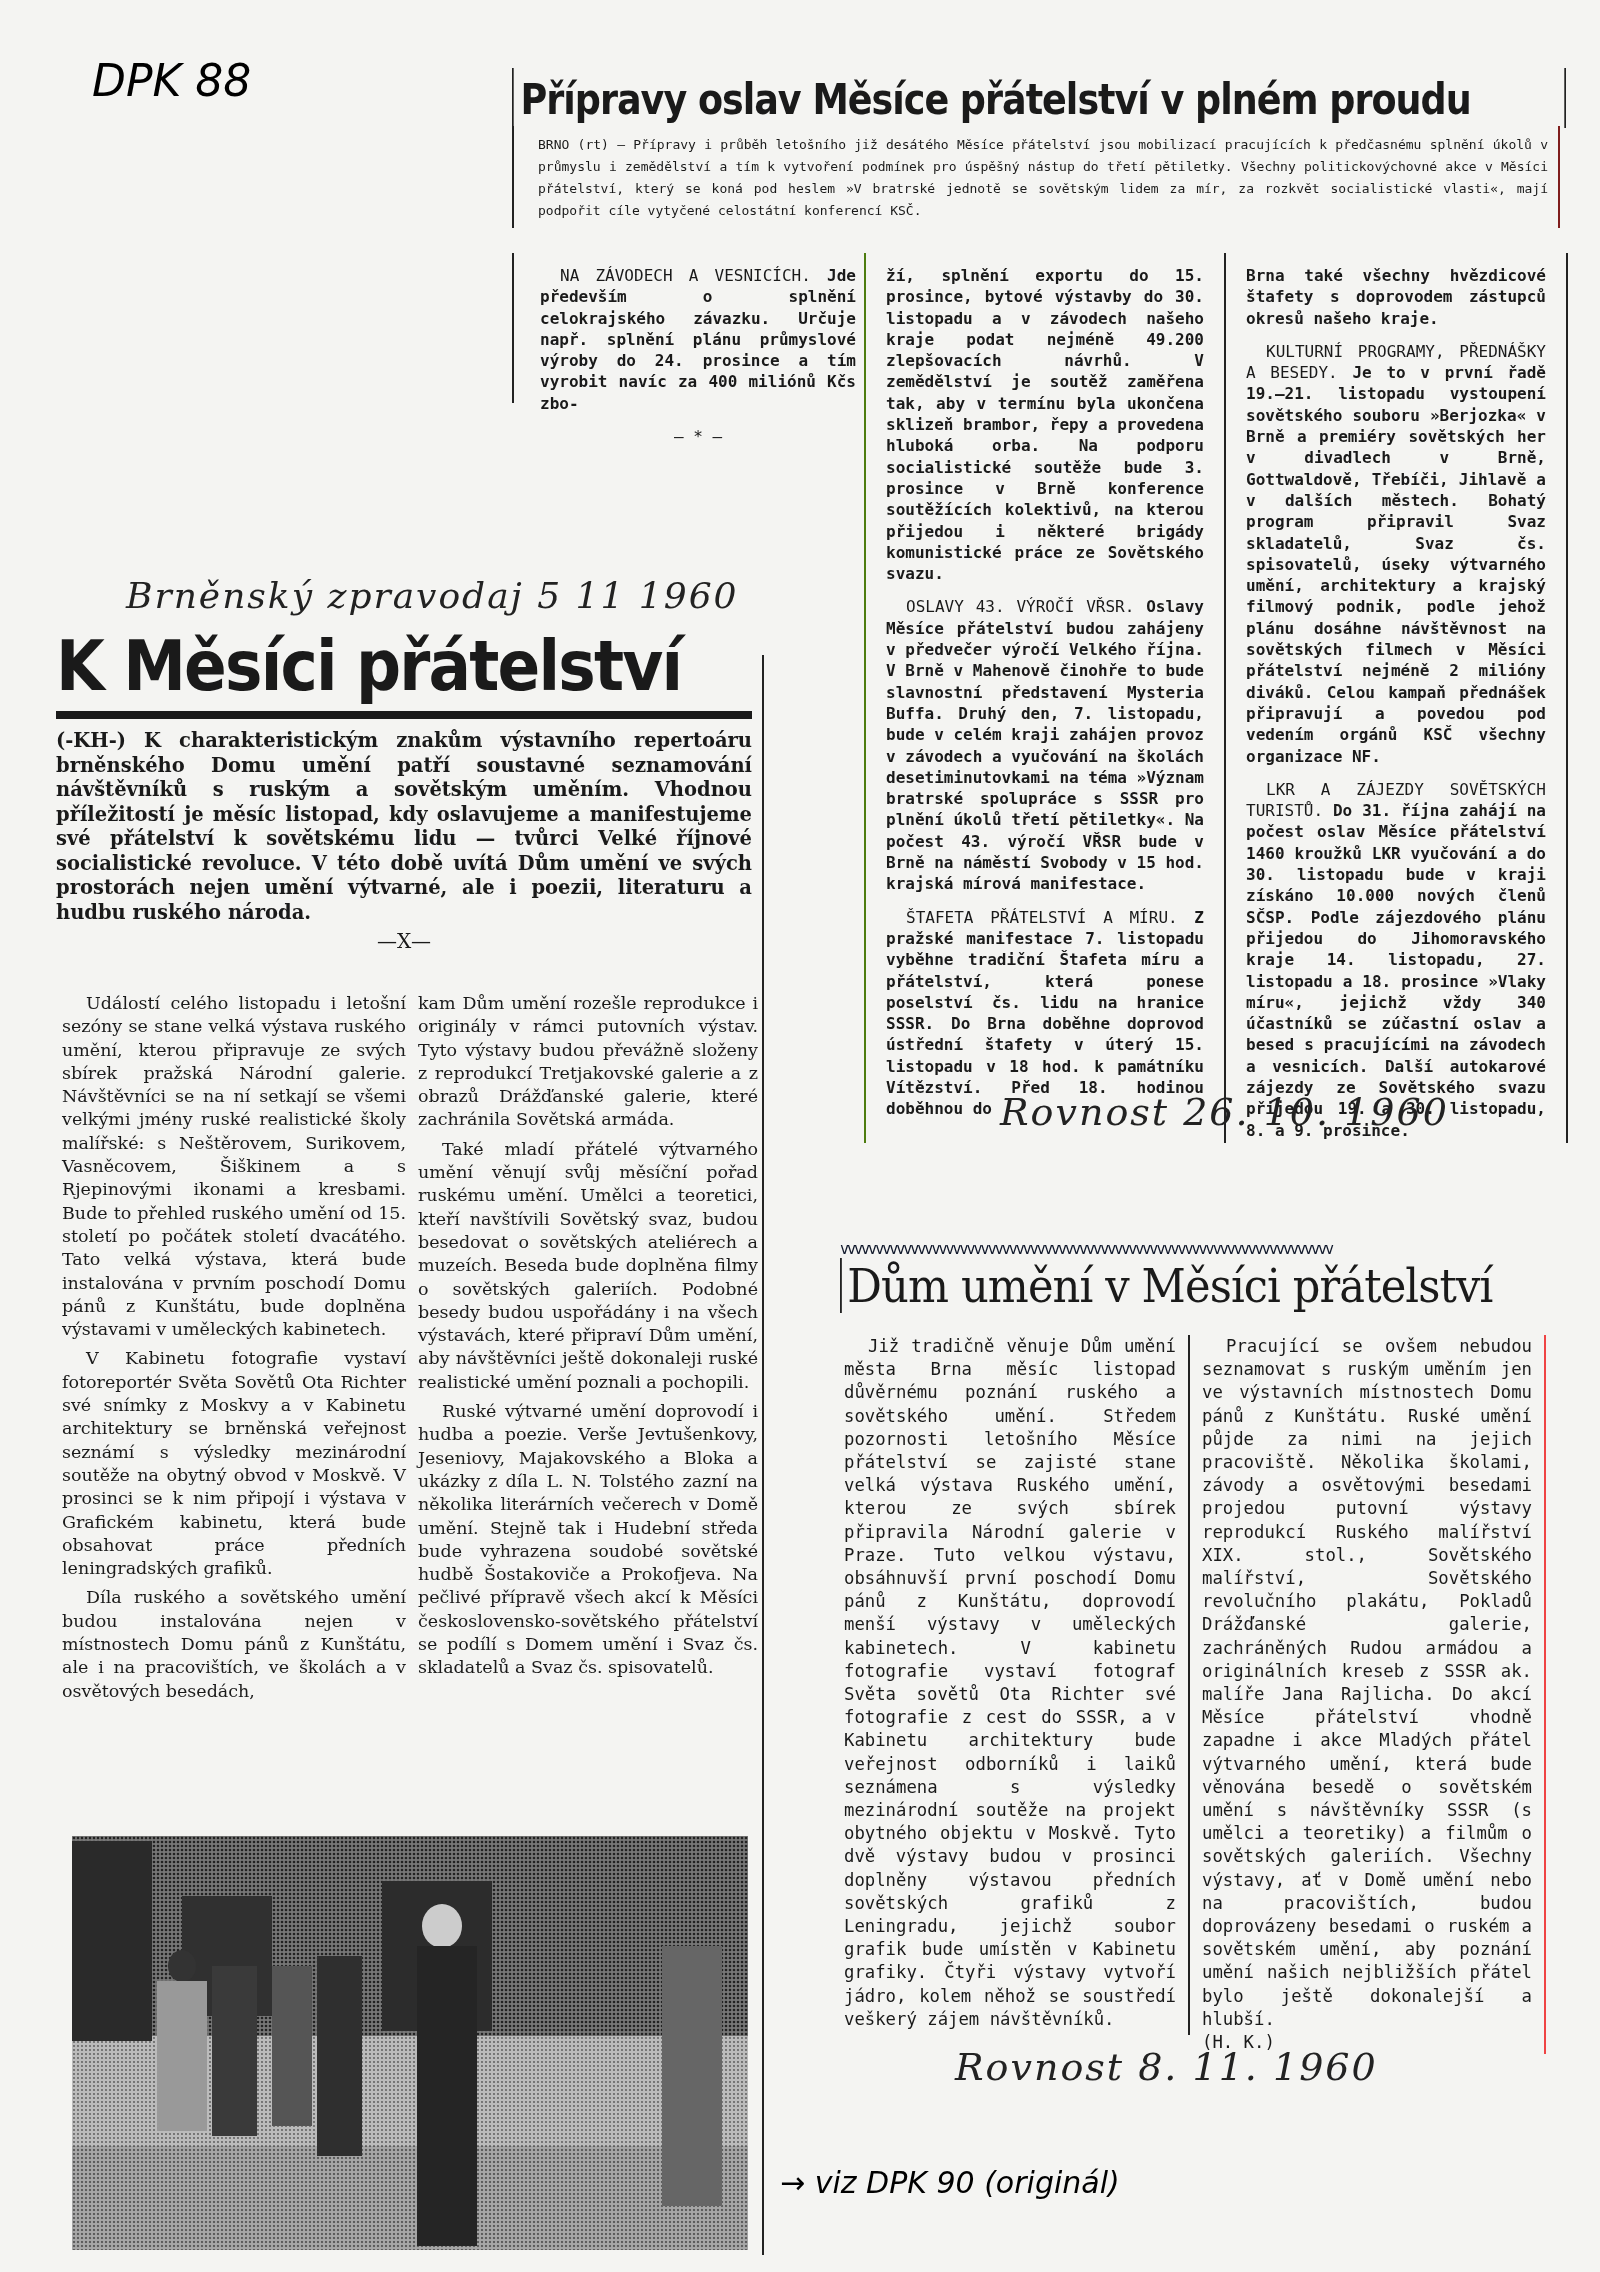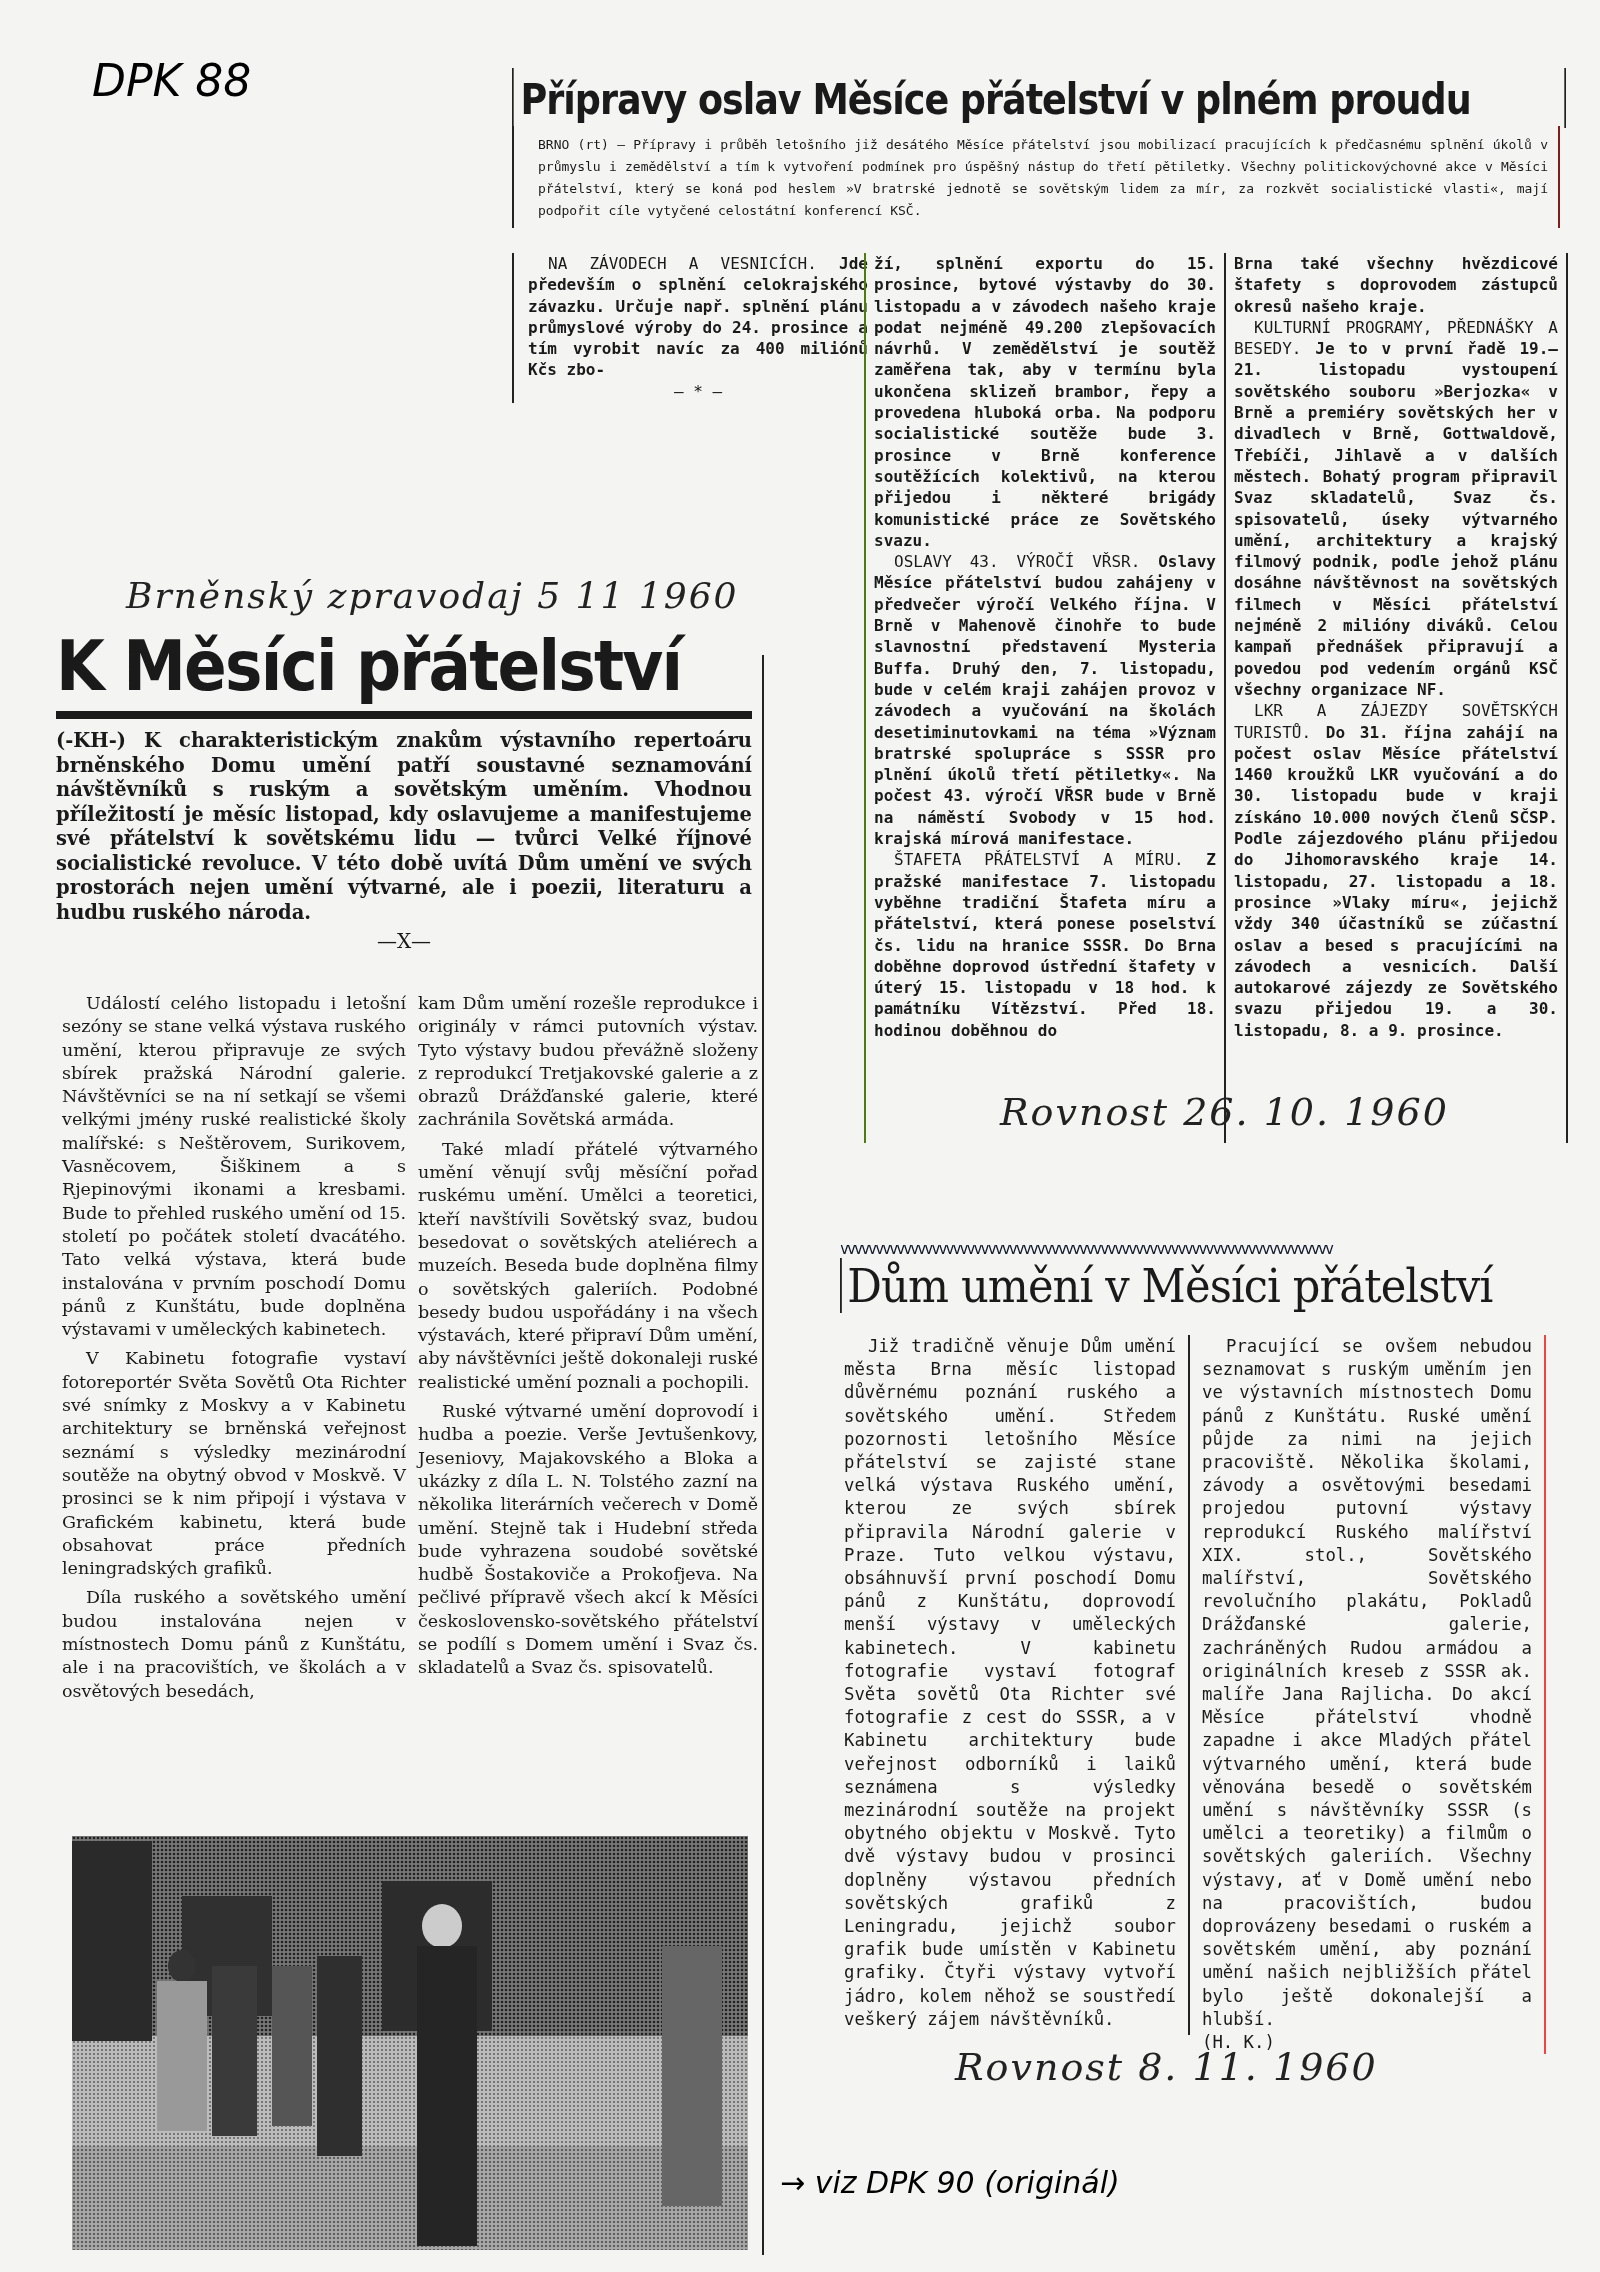--- a/index.html
+++ b/index.html
@@ -23,21 +23,21 @@
     font-size: 43px; letter-spacing: -1.2px; white-space: nowrap;
     border-left: 2px solid #222; border-right: 2px solid #222;
     padding: 6px 8px 4px 8px; transform: scaleX(0.85); transform-origin: left top; width: 1220px;
   }
   #clip1 .lead {
     font-family: "DejaVu Sans Mono", monospace; font-size: 13px; line-height: 22px;
     text-align: justify; padding: 8px 10px 6px 24px; border-left: 2px solid #222; border-right: 2px solid #7f1d1d;
     margin-top: -2px;
   }
   .col3 { position: absolute; top: 185px; font-family: "DejaVu Sans Mono", monospace; font-weight: bold; font-size: 16px; line-height: 21.3px; text-align: justify; }
-  .col3 p { margin: 0; text-indent: 20px; }
+  .col3 p { margin: 12px; text-indent: 20px; }
   .col3 .caps { font-weight: normal; }
 
   
   #clip2 { left: 56px; top: 575px; width: 720px; }
   #clip2 .title {
     font-family: "DejaVu Sans", sans-serif; font-weight: bold; font-size: 70px;
     white-space: nowrap; letter-spacing: -2px; transform: scaleX(0.9); transform-origin: left top;
     margin-top: 50px;
   }
   #clip2 .rule { height: 8px; background: #1a1a1a; margin: 4px 0 10px 0; width: 696px; }

